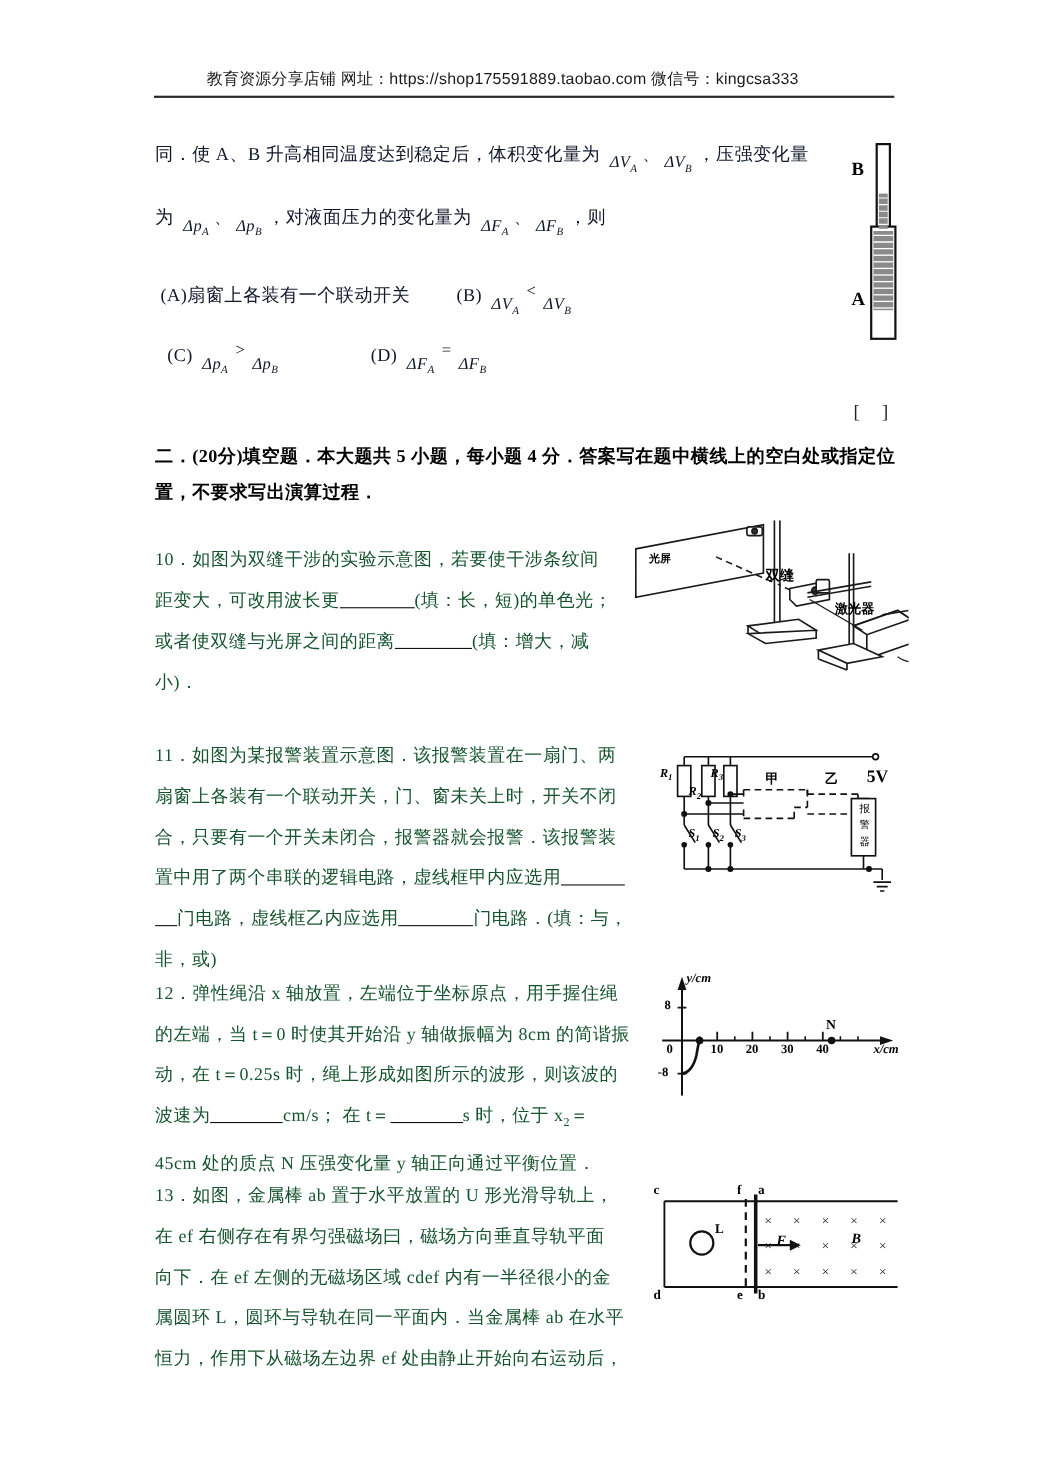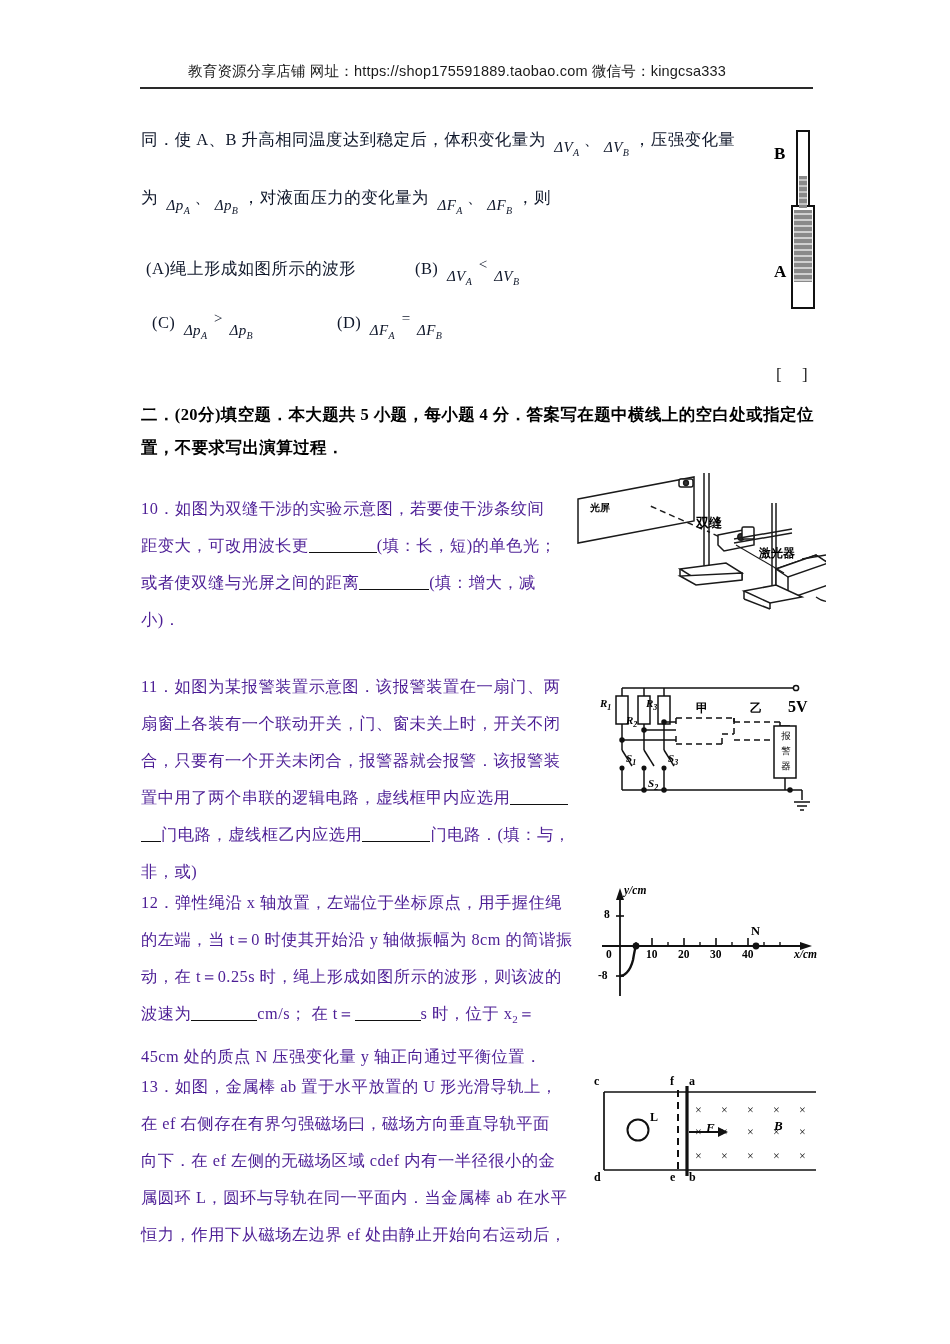--- a/index.html
+++ b/index.html
@@ -42,21 +42,21 @@
     position: absolute;
     font-size: 16.5px;
     line-height: 1.0;
     color: #0f172a;
     letter-spacing: 0.4px;
   }
   .qtext {
     position: absolute;
     font-size: 16.3px;
     line-height: 37px;
-    color: #4c1d95;
+    color: #14532d;
     letter-spacing: 0.5px;
     text-align: justify;
   }
   .sectionhead {
     position: absolute;
     font-weight: bold;
     font-size: 16.5px;
     line-height: 33px;
     letter-spacing: 0.4px;
     color: #000;
@@ -125,21 +125,21 @@
   <span style="font-size:15px;">、</span>
   <span class="mathsub"><span>Δp</span><sub>B</sub></span>
   <span>，对液面压力的变化量为</span>
   <span class="mathsub">&nbsp;<span>ΔF</span><sub>A</sub></span>
   <span style="font-size:15px;">、</span>
   <span class="mathsub"><span>ΔF</span><sub>B</sub></span>
   <span>，则</span>
 </div>
 
 <div class="para" style="left:146px; top:261px;">
-  <span>(A)</span><span>绳上形成如图所示的波形</span>
+  <span>(A)</span><span>扇窗上各装有一个联动开关</span>
 </div>
 
 <div class="para" style="left:415px; top:261px;">
   <span>(B)</span>
   <span class="mathsub">&nbsp;<span>ΔV</span><sub>A</sub></span>
   <span class="relop">&lt;</span>
   <span class="mathsub"><span>ΔV</span><sub>B</sub></span>
 </div>
 
 <div class="para" style="left:152px; top:315px;">
@@ -346,21 +346,21 @@
       <line x1="193" y1="128" x2="203" y2="128"></line>
       <line x1="196" y1="132" x2="200" y2="132"></line>
     </g>
   </svg>
   
   <div class="fig-label" style="position:absolute; left:-4px; top:19px; font-style:italic; font-size:11px;"><span>R</span><sub style="font-size:8px;">1</sub></div>
   <div class="fig-label" style="position:absolute; left:22px; top:36px; font-style:italic; font-size:11px;"><span>R</span><sub style="font-size:8px;">2</sub></div>
   <div class="fig-label" style="position:absolute; left:42px; top:19px; font-style:italic; font-size:11px;"><span>R</span><sub style="font-size:8px;">3</sub></div>
   
   <div class="fig-label" style="position:absolute; left:22px; top:74px; font-style:italic; font-size:11px;"><span>S</span><sub style="font-size:8px;">1</sub></div>
-  <div class="fig-label" style="position:absolute; left:44px; top:74px; font-style:italic; font-size:11px;margin-top:25px;"><span>S</span><sub style="font-size:8px;">2</sub></div>
+  <div class="fig-label" style="position:absolute; left:44px; top:74px; font-style:italic; font-size:11px;"><span>S</span><sub style="font-size:8px;">2</sub></div>
   <div class="fig-label" style="position:absolute; left:64px; top:74px; font-style:italic; font-size:11px;"><span>S</span><sub style="font-size:8px;">3</sub></div>
   
   <div class="cjk-lab" style="position:absolute; left:92px; top:22px; font-size:12px;">甲</div>
   <div class="cjk-lab" style="position:absolute; left:146px; top:22px; font-size:12px;">乙</div>
   
   <div class="fig-label" style="position:absolute; left:184px; top:20px; font-size:16px;">5V</div>
   
   <div style="position:absolute; left:174px; top:50px; width:16px; font-family:'Liberation Sans',sans-serif; font-size:9.5px; line-height:15px; text-align:center;">
     <div>报</div>
     <div>警</div>

